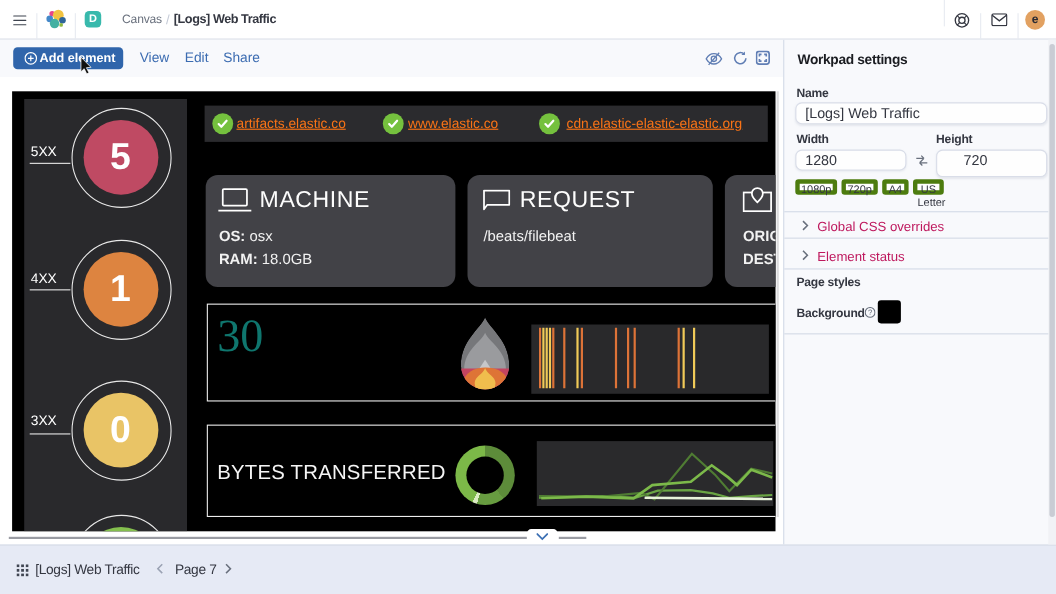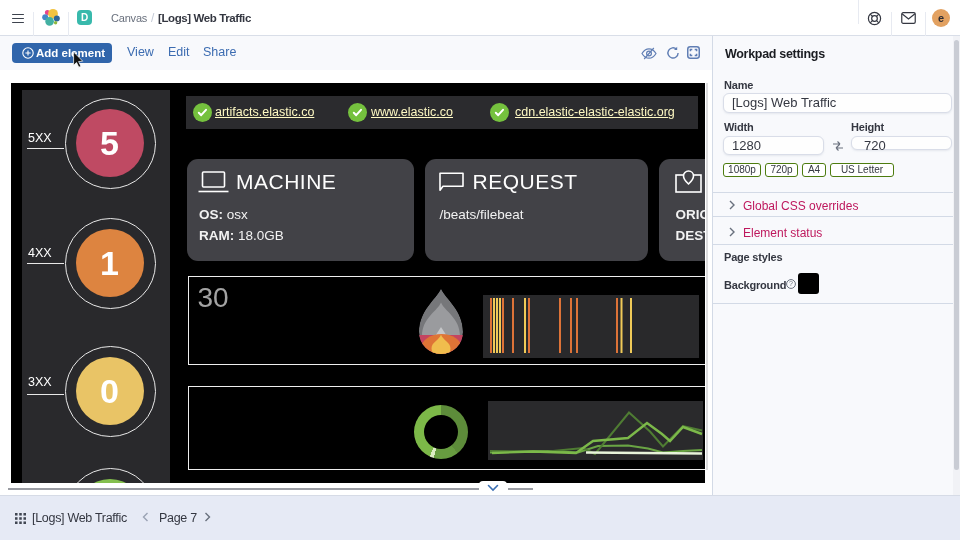--- a/index.html
+++ b/index.html
@@ -23,40 +23,40 @@
   #wp { position:absolute; left:11px; top:13px; width:694px; height:400px; background:#000; overflow:hidden; }
   #leftcol { position:absolute; left:11px; top:7px; width:148px; height:393px; background:#29292c; }
   .ring { position:absolute; width:91px; height:91px; border:1.5px solid #e8e8e8; border-radius:50%; }
   .dot { position:absolute; left:10px; top:10px; width:68px; height:68px; border-radius:50%;
     color:#fff; font-size:34px; font-weight:bold; text-align:center; line-height:68px; }
   .clabel { position:absolute; color:#fff; font-size:12.5px; width:40px; }
   .cline { position:absolute; height:1.5px; background:#e8e8e8; }
   #strip { position:absolute; left:175px; top:13px; width:512px; height:33px; background:#2b2b2e; }
   .chk { position:absolute; top:7px; width:19px; height:19px; border-radius:50%; background:#75c13e; }
   .chk svg { position:absolute; left:3px; top:3px; }
-  .lnk { position:absolute; top:9px; color:#fef9c3; font-size:12.5px; text-decoration:underline; }
+  .lnk { position:absolute; top:9px; color:#f97316; font-size:12.5px; text-decoration:underline; }
   .card { position:absolute; top:76px; height:102px; background:#424247; color:#fff;border-radius:11px; }
   .ctitle { position:absolute; left:49px; top:11px; font-size:21px; font-weight:300; color:#fdfdfd; letter-spacing:0.5px; }
   .cbody { position:absolute; left:12px; font-size:13.5px; color:#f2f2f2; }
   .wpanel { position:absolute; left:176.5px; width:560px; border:1.5px solid #ededed; background:#000; }
-  .big { position:absolute; left:20px; color:#a3a3a3; font-size:28px; }
+  .big { position:absolute; left:20px; color:#0f766e; font-size:42px;font-family:Liberation Serif, serif; }
   .sub { position:absolute; left:20px; color:#f5f5f5; font-size:18.5px; letter-spacing:0.2px; }
   
   #vscroll { position:absolute; left:706px; top:83px; width:2px; height:387px; background:#dcdcde; z-index:5; }
   #hline1 { position:absolute; left:8px; top:488px; height:2px; background:#9a9ca3; z-index:5; }
   #hline2 { position:absolute; top:488px; height:2px; background:#9a9ca3; z-index:5; }
   #tab { position:absolute; left:479px; top:481px; width:28px; height:14px; background:#fff;
     border-radius:4px 4px 0 0; z-index:6; }
   
   #rpanel { position:absolute; left:712px; top:36px; width:248px; height:459px; background:#f8f9fc;
     border-left:1px solid #d3dae6; z-index:25; }
   .plabel { font-weight:bold; font-size:11px; letter-spacing:-0.2px; color:#343741; }
   .pinput { position:absolute; background:#fefefe; border:1px solid #d9dde8; border-radius:6px;
     box-shadow:0 1px 2px rgba(152,162,179,0.2); font-size:13px; color:#343741; }
-  .pbtn { position:absolute; top:0; height:14px; background:#fff; border:1px solid #4d7c0f; border-radius:3px;
+  .pbtn { position:absolute; top:0; height:14px; background:#fff; border:4px solid #4d7c0f; border-radius:3px;
     font-size:10px; color:#343741; text-align:center; }
   .prow { position:absolute; left:0; width:248px; border-top:1px solid #d3dae6; }
   .gray { color:#be185d; }
   
   #foot { position:absolute; left:0; top:495px; width:960px; height:45px; background:#e6eaf5;
     border-top:1px solid #d6dbe6; z-index:30; }
   #scrollv { position:absolute; left:953px; top:36px; width:7px; height:459px; background:#f1f2f6; z-index:40; }
   #scrollvt { position:absolute; left:954px; top:40px; width:5px; height:430px; background:#c9ccd4; border-radius:3px; z-index:41; }
 </style>
 </head>
@@ -238,20 +238,21 @@
         <path d="M88 3v55" stroke="#dd7338"></path>
         <path d="M94 3v55" stroke="#dd7338"></path>
         <path d="M134 3v55" stroke="#dd7338"></path>
         <path d="M138.5 3v55" stroke="#f0ca58"></path>
         <path d="M148 3v55" stroke="#f0ca58"></path>
       </g>
     </svg>
   </div>
 
   <div class="wpanel" style="top:302.5px; height:84px;">
+    <div class="sub" style="left:9px; top:31px">BYTES TRANSFERRED</div>
 
     <div class="abs" style="left:225px; top:18.5px; width:54px; height:54px; border-radius:50%;
       background:conic-gradient(#5d8c3a 0deg 142deg, #679c40 142deg 196deg, #dcecc3 196deg 205deg, #7cb848 205deg 360deg);">
       <div class="abs" style="left:10px; top:10px; width:34px; height:34px; border-radius:50%; background:#000"></div>
     </div>
 
     <div class="abs" style="left:299px; top:14.5px; width:215px; height:59px; background:#2a2a2c"></div>
     <svg class="abs" style="left:299px; top:14.5px" width="215" height="59" viewBox="0 0 215 59">
       <polyline points="2,51.5 60,50 90,51.5 110,45 140,44.5 160,47.5 175,51.5 195,50 214,49" fill="none" stroke="#6aa544" stroke-width="2"></polyline>
       <polyline points="2,50 60,50.5 95,47 107,53 141,11.5 162,30.5 175,45.5 195,25 214,29.5" fill="none" stroke="#4f7c33" stroke-width="2"></polyline>
@@ -270,28 +271,28 @@
   <path d="M1.5 1.5L6 6l4.5-4.5" fill="none" stroke="#3b6fb3" stroke-width="1.6" stroke-linecap="round"></path>
 </svg>
 
 <div id="rpanel">
   <div class="abs" style="left:12px; top:11px; font-size:12.5px; letter-spacing:-0.3px; font-weight:bold; color:#1a1c21">Workpad settings</div>
   <div class="abs plabel" style="left:11px; top:43px">Name</div>
   <div class="pinput" style="left:10px; top:57px; width:229px; height:20px; line-height:18px; padding-left:8px">[Logs] Web Traffic</div>
   <div class="abs plabel" style="left:11px; top:85px">Width</div>
   <div class="abs plabel" style="left:138px; top:85px">Height</div>
   <div class="pinput" style="left:10px; top:100px; width:101px; height:19px; line-height:17px; padding-left:8px">1280</div>
-  <div class="pinput" style="left:138px; top:100px; width:101px; height:14px; line-height:17px; padding-left:12px">720</div>
+  <div class="pinput" style="left:138px; top:100px; width:101px; height:25px; line-height:17px; padding-left:24px">720</div>
   <svg class="abs" style="left:119px; top:104px" width="12" height="12" viewBox="0 0 12 12">
     <path d="M1 4h7M8 4l-2.5-2.5M8 4l-2.5 2.5M11 8H4M4 8l2.5-2.5M4 8l2.5 2.5" fill="none" stroke="#69707d" stroke-width="1.1"></path>
   </svg>
   <div class="pbtn" style="left:10px; top:127px; width:38px; line-height:12px">1080p</div>
   <div class="pbtn" style="left:52px; top:127px; width:33px; line-height:12px">720p</div>
   <div class="pbtn" style="left:89px; top:127px; width:24px; line-height:12px">A4</div>
-  <div class="pbtn" style="left:117px; top:127px; width:64px; line-height:12px">US Letter</div>
+  <div class="pbtn" style="left:117px; top:127px; width:28px; line-height:12px">US Letter</div>
 
   <div class="prow" style="top:156px"></div>
   <svg class="abs" style="left:15px; top:164px" width="8" height="10" viewBox="0 0 8 10">
       <path d="M2 1l4 4-4 4" fill="none" stroke="#69707d" stroke-width="1.4"></path>
     </svg>
   <div class="abs gray" style="left:30px; top:163px; font-size:12px">Global CSS overrides</div>
   <div class="prow" style="top:180px"></div>
   <svg class="abs" style="left:15px; top:191px" width="8" height="10" viewBox="0 0 8 10">
       <path d="M2 1l4 4-4 4" fill="none" stroke="#69707d" stroke-width="1.4"></path>
     </svg>

